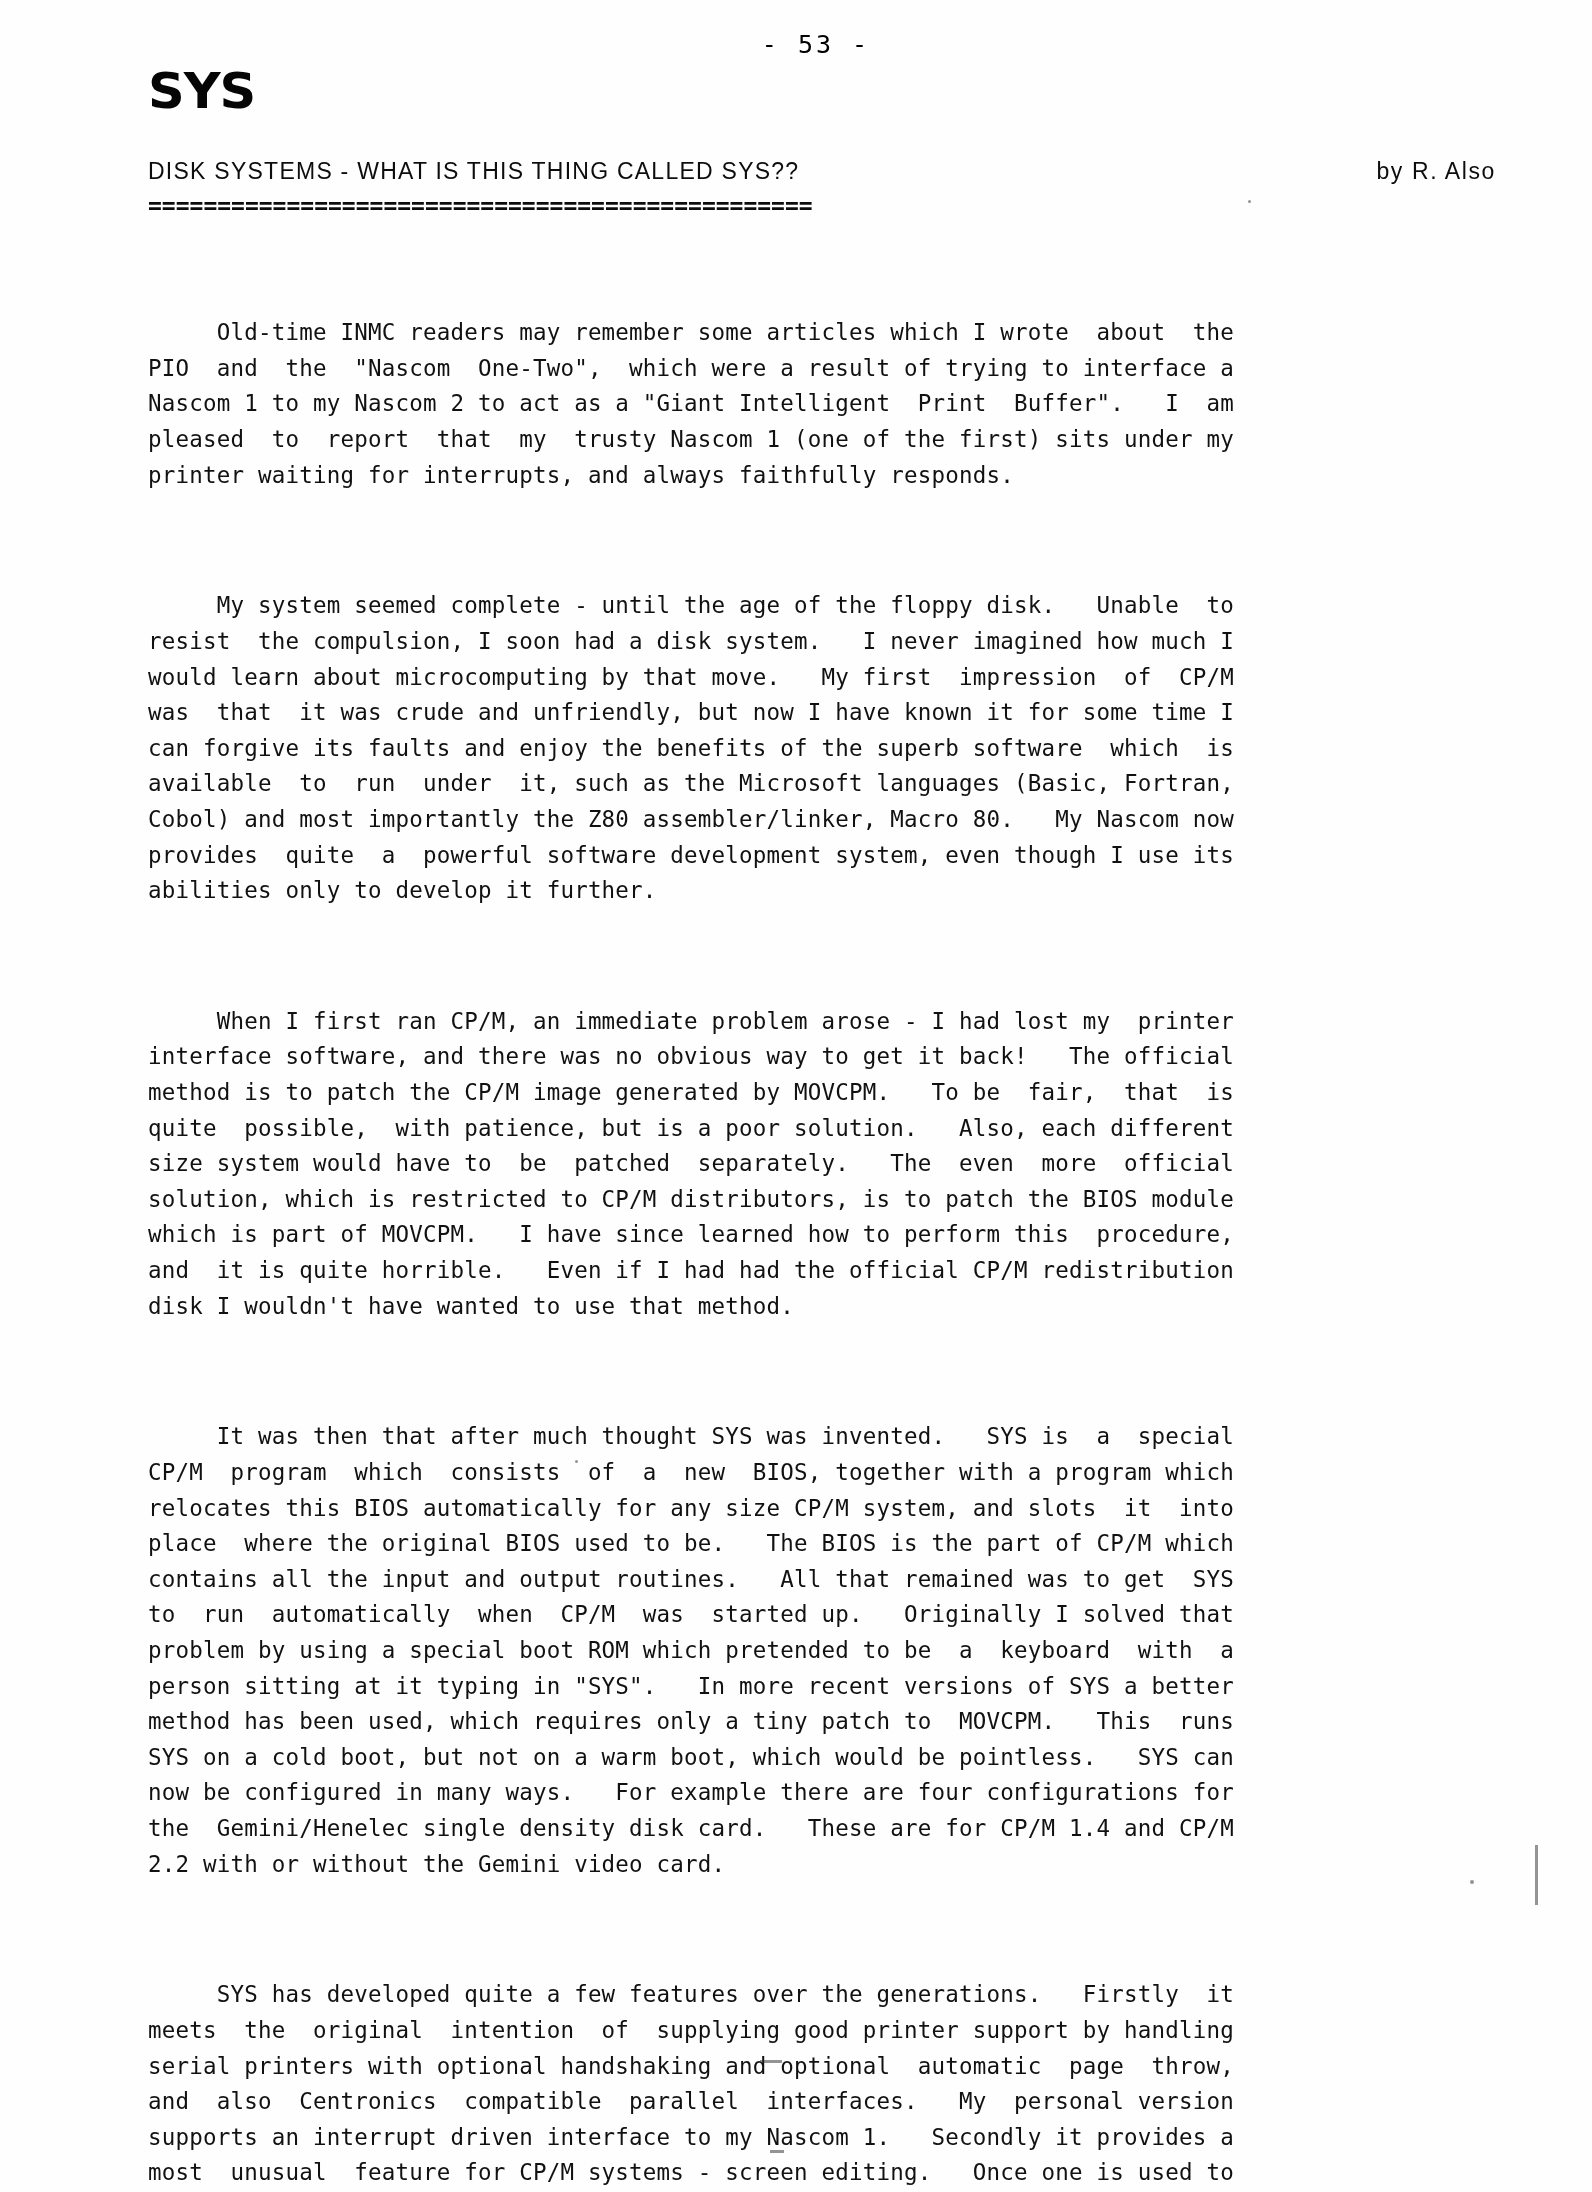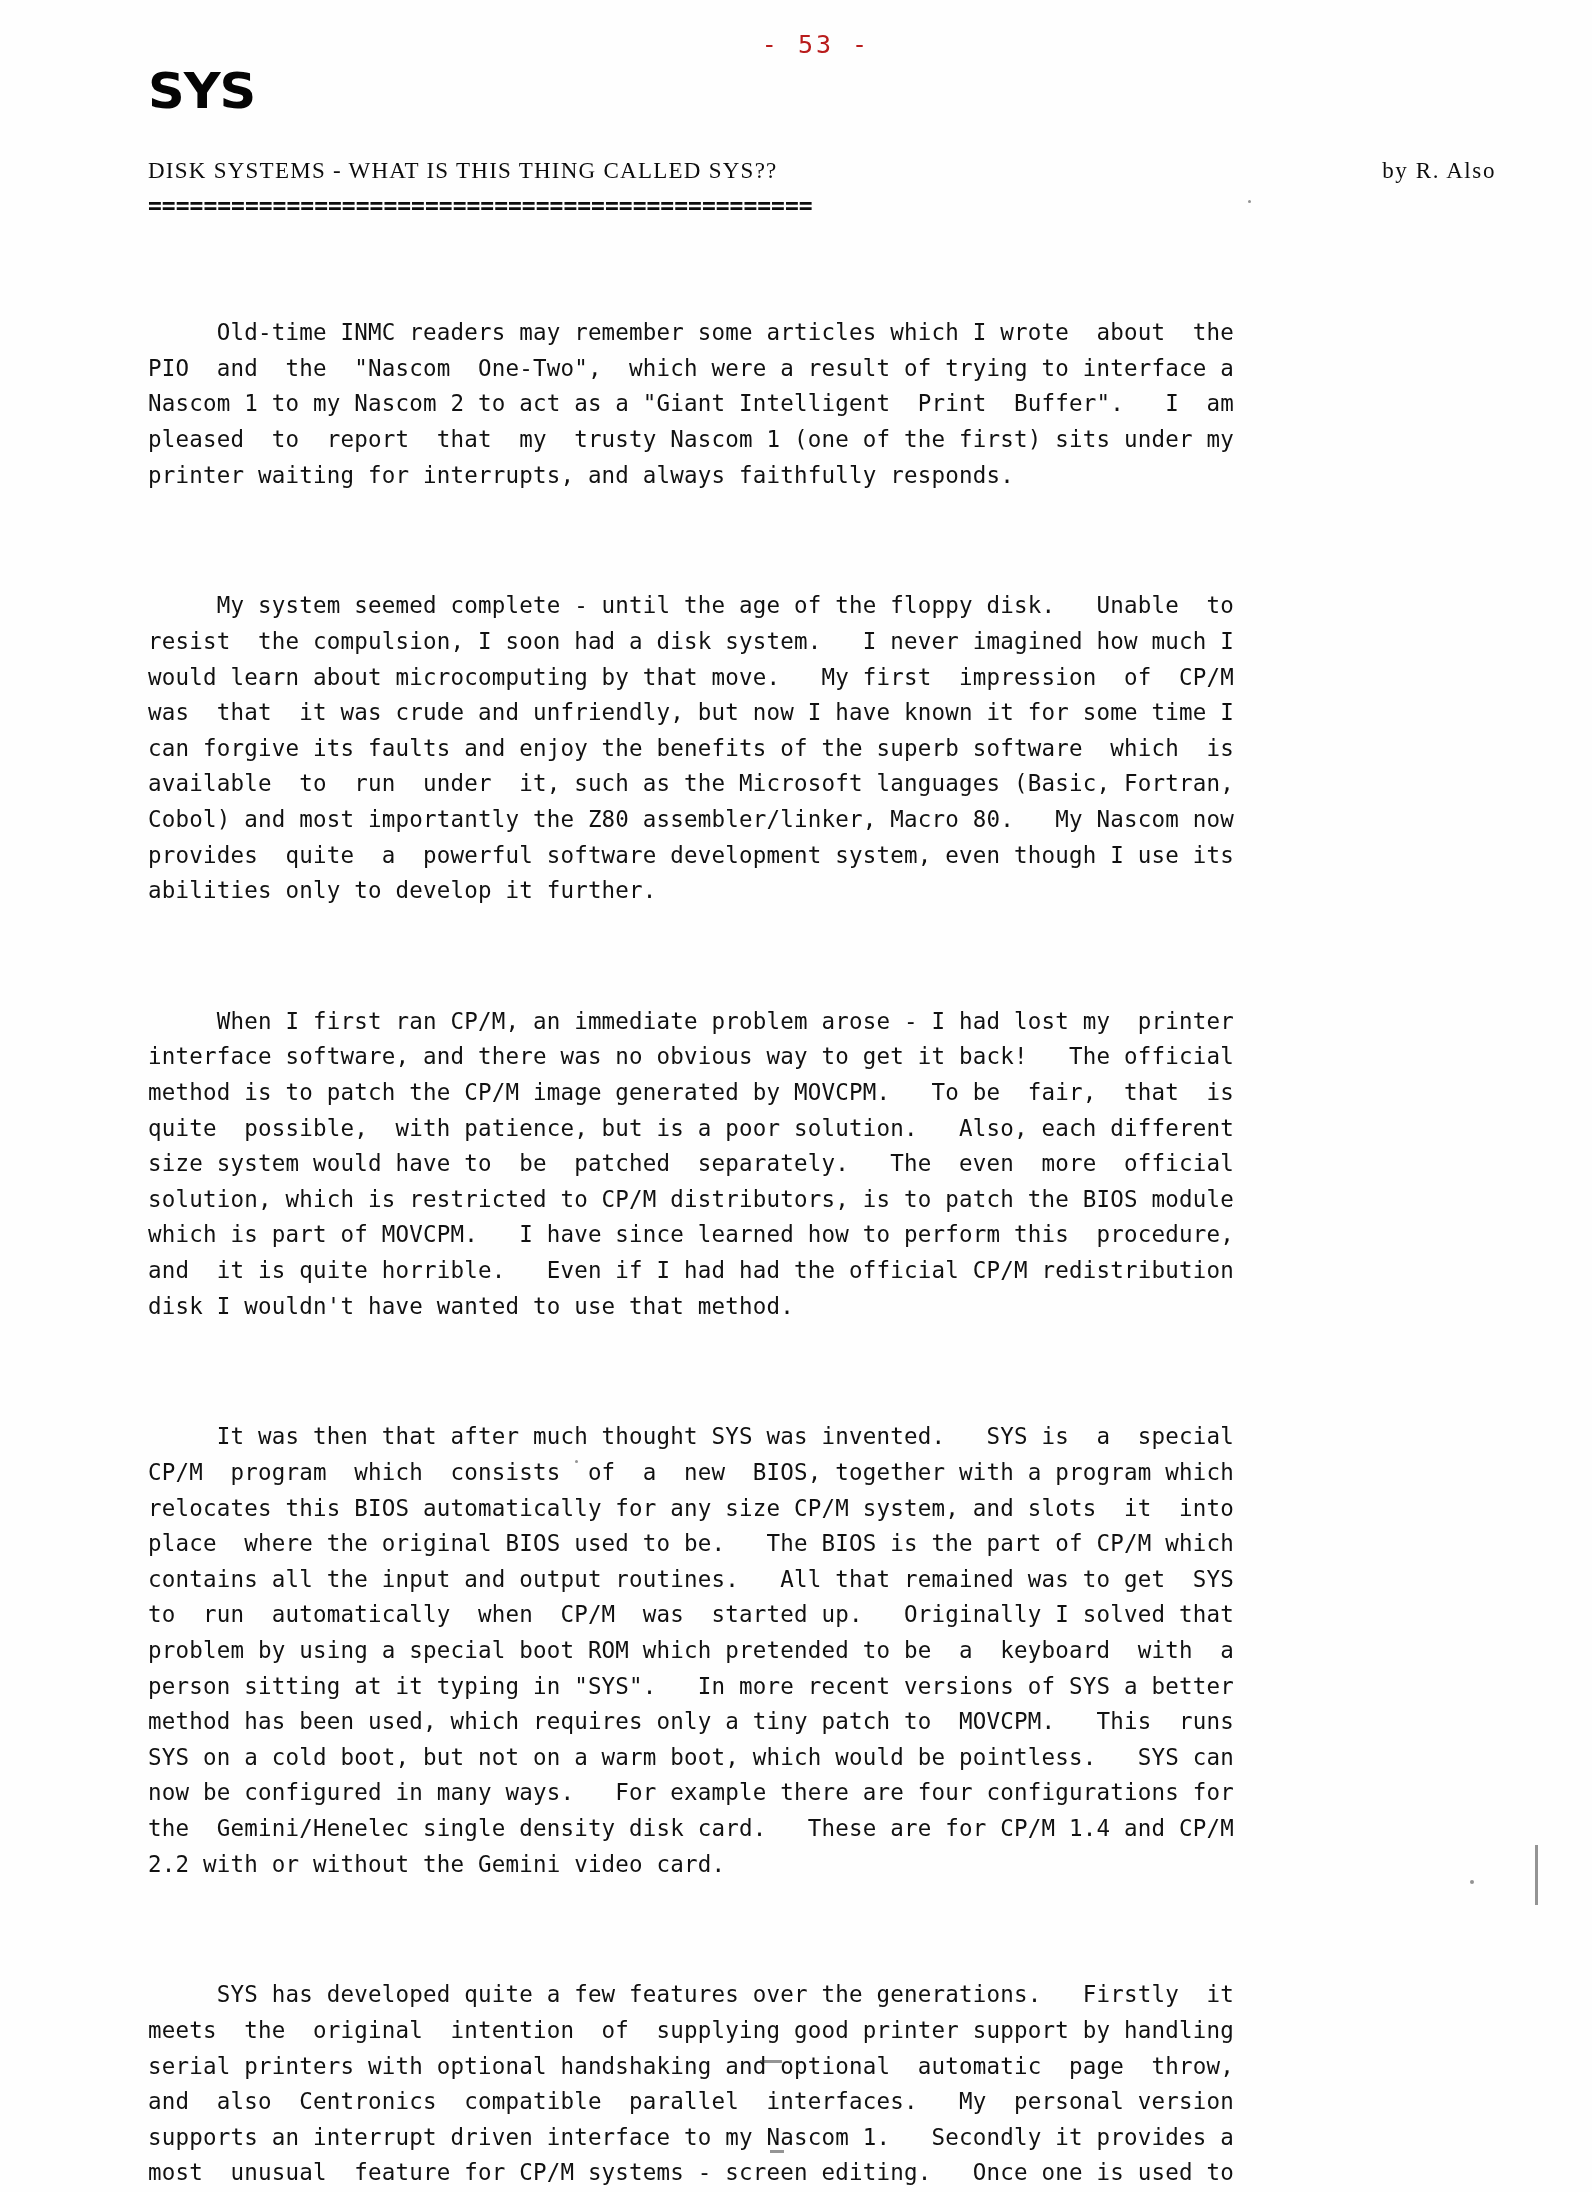--- a/index.html
+++ b/index.html
@@ -19,21 +19,21 @@
   }
   .page-number {
     position: absolute;
     top: 30px;
     left: 0;
     right: 0;
     text-align: center;
     font-family: "DejaVu Sans Mono", monospace;
     font-size: 25px;
     letter-spacing: 3px;
-    color: #b91c1c;
+    color: #000000;
     padding-left: 40px;
   }
   .masthead {
     position: absolute;
     top: 62px;
     left: 148px;
     font-family: "DejaVu Sans", sans-serif;
     font-weight: 800;
     font-size: 50px;
     letter-spacing: -1px;
@@ -42,21 +42,21 @@
     transform-origin: left top;
   }
   .title-row {
     position: absolute;
     top: 158px;
     left: 148px;
     right: 70px;
     display: flex;
     justify-content: space-between;
     align-items: baseline;
-    font-family: Liberation Serif, serif;
+    font-family: Liberation Sans, sans-serif;
     font-size: 23px;
     letter-spacing: 1.25px;
     color: #0d0d0d;
   }
   .title-row .byline {
     letter-spacing: 1.6px;
     padding-right: 26px;
   }
   .rule {
     position: absolute;

